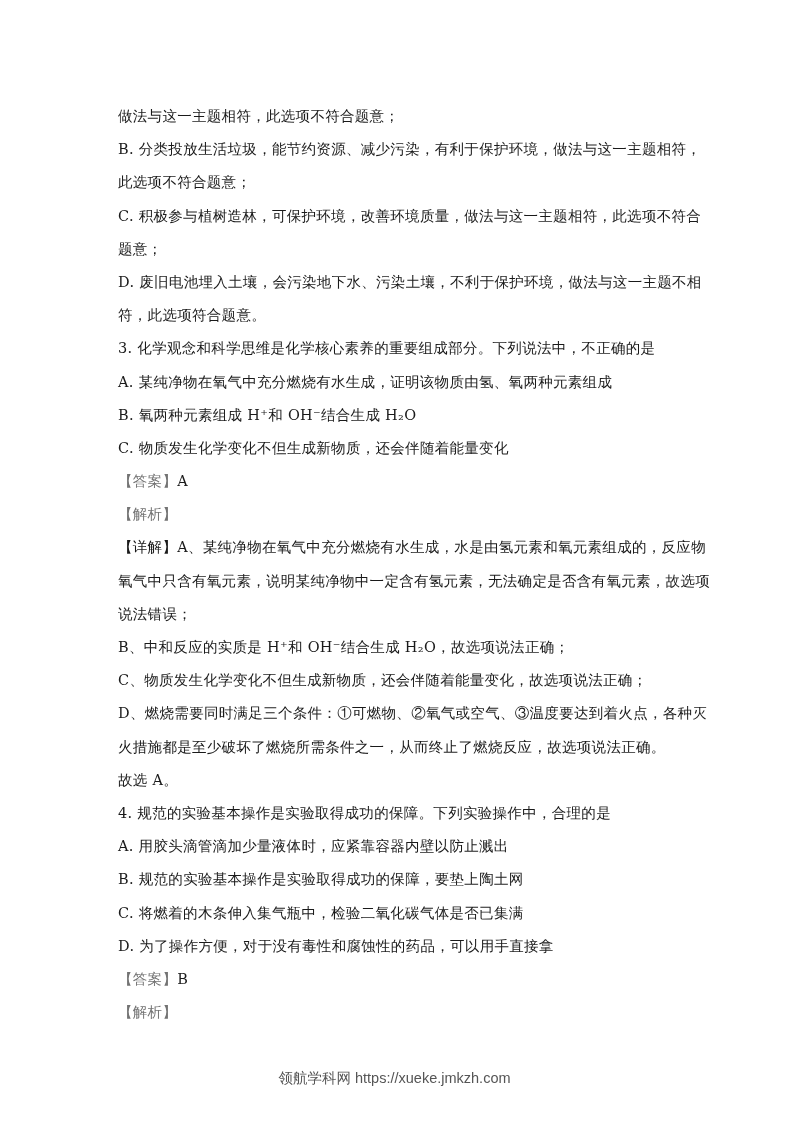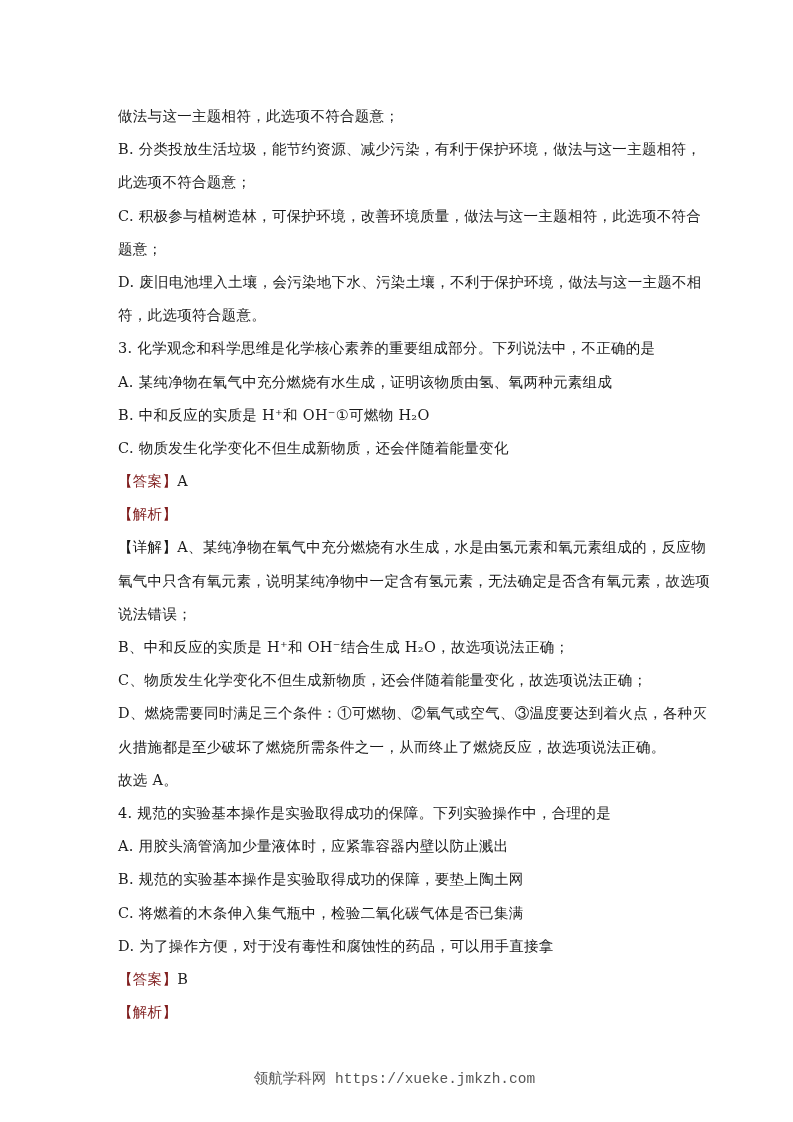--- a/index.html
+++ b/index.html
@@ -22,47 +22,47 @@
       width: 556px;
     }
     .line {
       font-size: 14.5px;
       line-height: 33.2px;
       height: 33.2px;
       white-space: nowrap;
       letter-spacing: 0.3px;
     }
     .label {
-      color: #7f1d1d;
+      color: #737373;
     }
     .footer {
       position: absolute;
       left: 0;
       right: 4px;
       top: 1069px;
       text-align: center;
-      font-family: Liberation Mono, monospace;
+      font-family: Liberation Sans, sans-serif;
       font-size: 14.5px;
       color: #555555;
     }
   </style>
 </head>
 <body>
 
 <div class="page">
   <div class="line">做法与这一主题相符，此选项不符合题意；</div>
   <div class="line">B.  分类投放生活垃圾，能节约资源、减少污染，有利于保护环境，做法与这一主题相符，</div>
   <div class="line">此选项不符合题意；</div>
   <div class="line">C.  积极参与植树造林，可保护环境，改善环境质量，做法与这一主题相符，此选项不符合</div>
   <div class="line">题意；</div>
   <div class="line">D.  废旧电池埋入土壤，会污染地下水、污染土壤，不利于保护环境，做法与这一主题不相</div>
   <div class="line">符，此选项符合题意。</div>
   <div class="line">3.  化学观念和科学思维是化学核心素养的重要组成部分。下列说法中，不正确的是</div>
   <div class="line">A.  某纯净物在氧气中充分燃烧有水生成，证明该物质由氢、氧两种元素组成</div>
-  <div class="line">B.  中和反应的实质是 H⁺和 OH⁻①可燃物 H₂O</div>
+  <div class="line">B.  氧两种元素组成 H⁺和 OH⁻结合生成 H₂O</div>
   <div class="line">C.  物质发生化学变化不但生成新物质，还会伴随着能量变化</div>
 
   <div class="line">
     <span class="label">【答案】</span><span>A</span>
   </div>
   <div class="line">
     <span class="label">【解析】</span>
   </div>
   <div class="line">
     <span>【详解】</span><span>A、某纯净物在氧气中充分燃烧有水生成，水是由氢元素和氧元素组成的，反应物</span>

